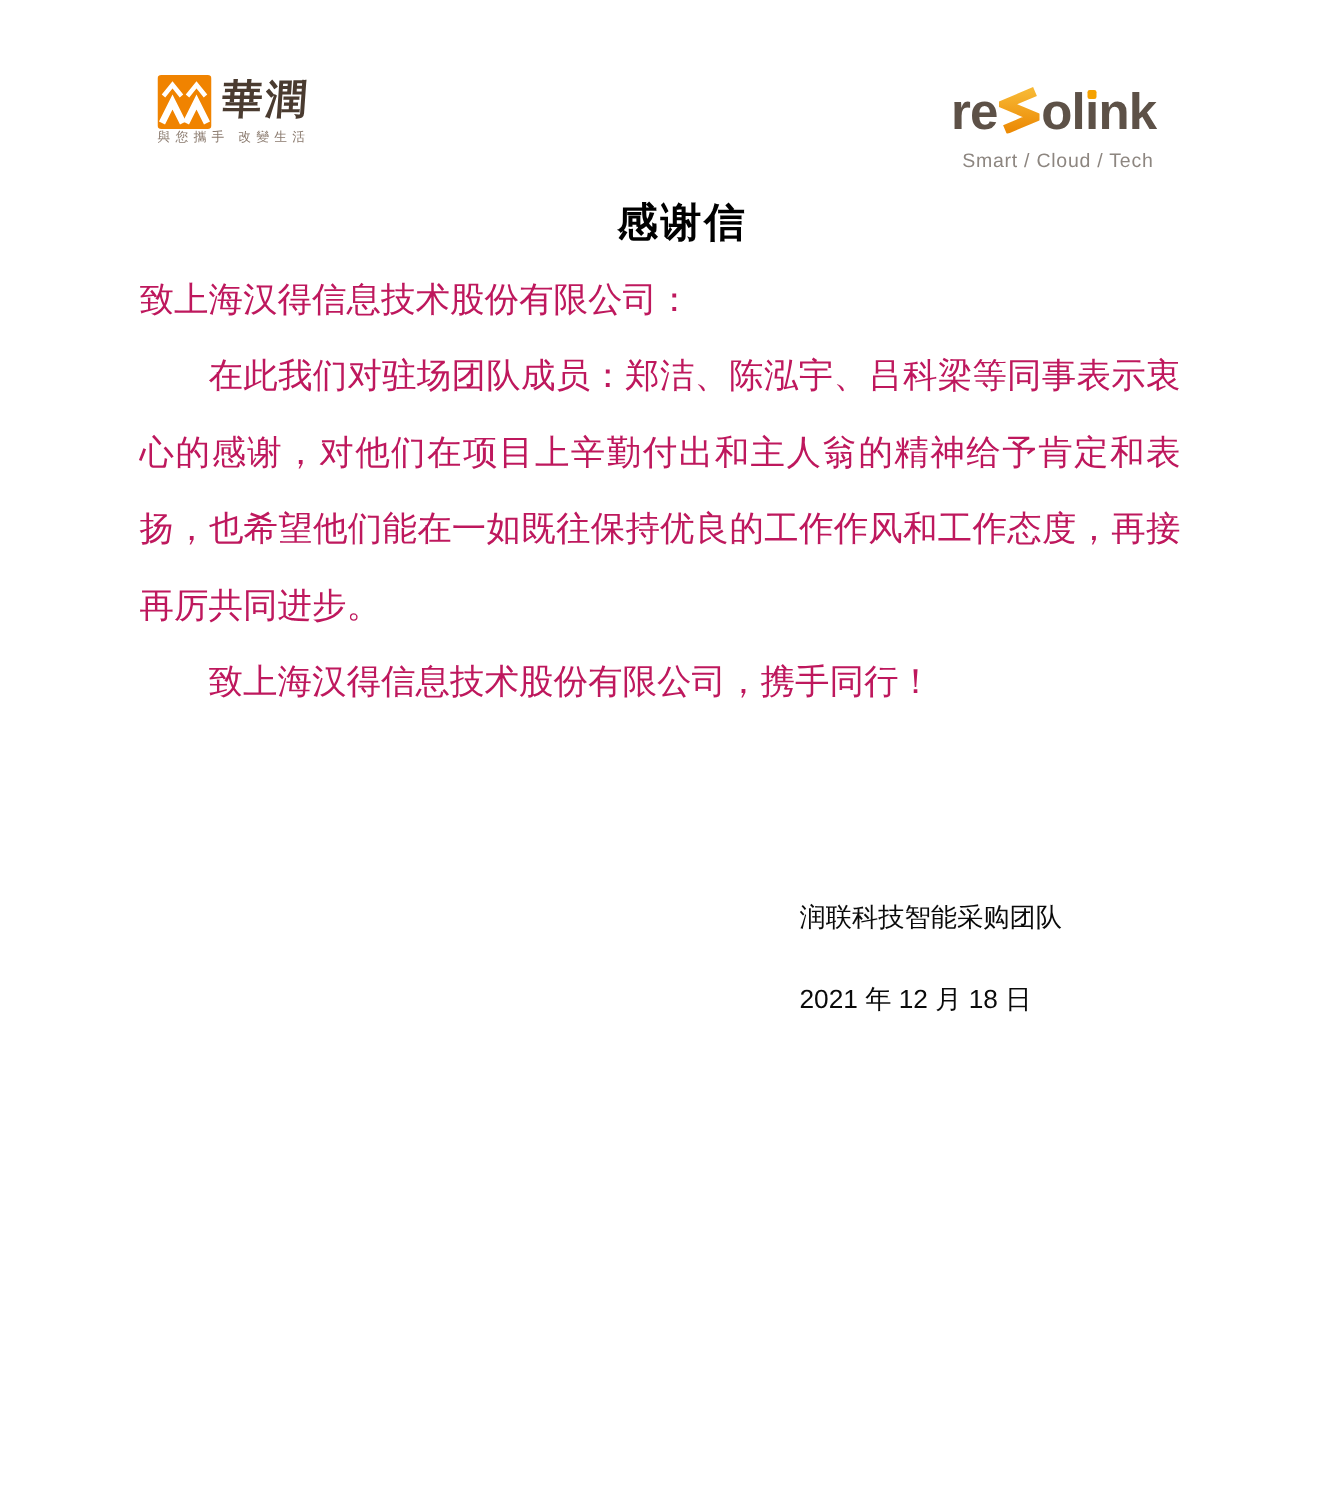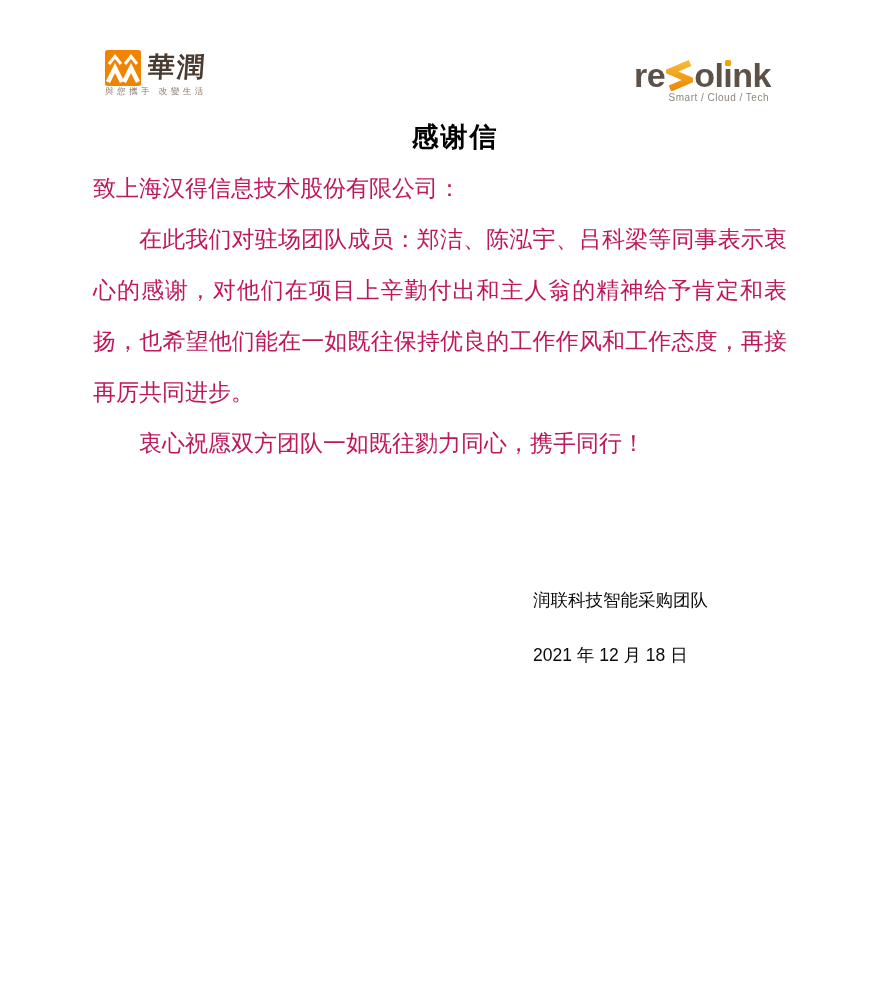--- a/index.html
+++ b/index.html
@@ -40,21 +40,21 @@
     margin-top: 0;
     font-size: 8.5px;
     letter-spacing: 3.5px;
     color: #8a7a6e;
     white-space: nowrap;
   }
 
   .rl-logo { display: flex; flex-direction: column; align-items: flex-end; padding-top: 8px; }
   .rl-word {
     display: flex;
-    align-items: flex-end;
+    align-items: flex-start;
     font-weight: bold;
     font-size: 34px;
     line-height: 34px;
     letter-spacing: -0.5px;
     color: #5d5147;
     white-space: nowrap;
   }
   .rl-s-svg { display: block; margin: 0 1px 1px 1px; }
   .rl-i { position: relative; display: inline-block; }
   .rl-i::after {
@@ -62,21 +62,22 @@
     position: absolute;
     top: 2px;
     left: 50%;
     margin-left: -3px;
     width: 6px;
     height: 6px;
     border-radius: 1.5px;
     background: #f5a100;
   }
   .rl-tagline {
-    font-size: 10px;
+    margin-top: 7px;
+    font-size: 13px;
     letter-spacing: 0.5px;
     color: #8d8680;
     padding-right: 2px;
   }
 
   
   .title {
     margin-top: 16px;
     text-align: center;
     font-size: 27px;
@@ -149,21 +150,21 @@
       <div class="rl-tagline">Smart / Cloud / Tech</div>
     </div>
 
   </div>
 
   <h1 class="title">感谢信</h1>
 
   <div class="letter-body">
     <p class="salutation">致上海汉得信息技术股份有限公司：</p>
     <p class="para">在此我们对驻场团队成员：郑洁、陈泓宇、吕科梁等同事表示衷心的感谢，对他们在项目上辛勤付出和主人翁的精神给予肯定和表扬，也希望他们能在一如既往保持优良的工作作风和工作态度，再接再厉共同进步。</p>
-    <p class="para">衷心祝愿双方团队一如既往勠力同心，携手同行！</p>
+    <p class="para">致上海汉得信息技术股份有限公司，携手同行！</p>
   </div>
 
   <div class="sign-block">
     <div>润联科技智能采购团队</div>
     <div>2021 年 12 月 18 日</div>
   </div>
 
 </div>
 
 </body></html>

